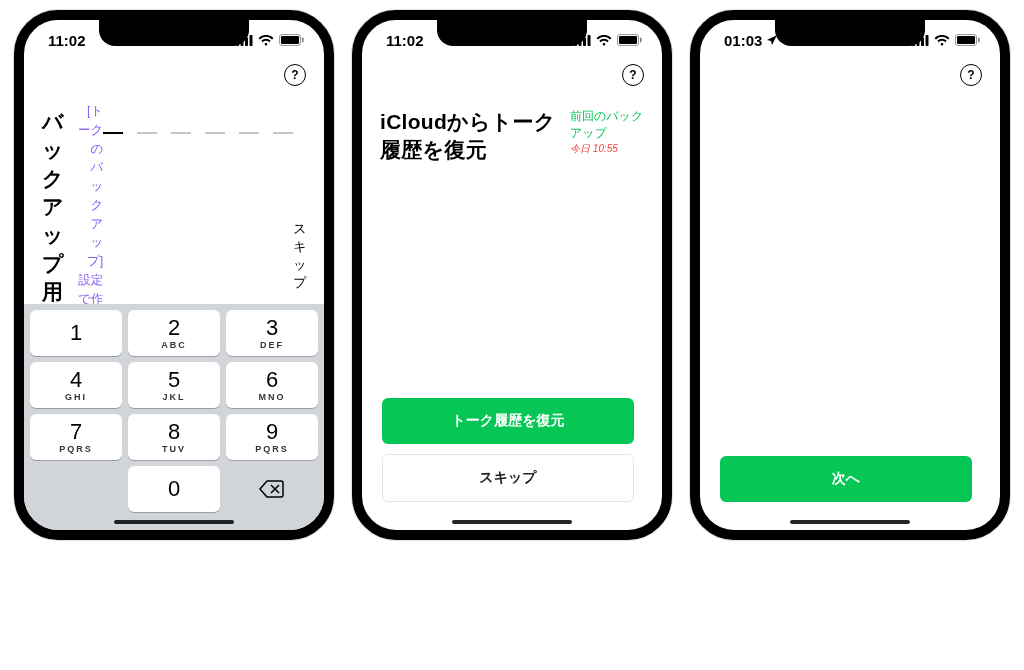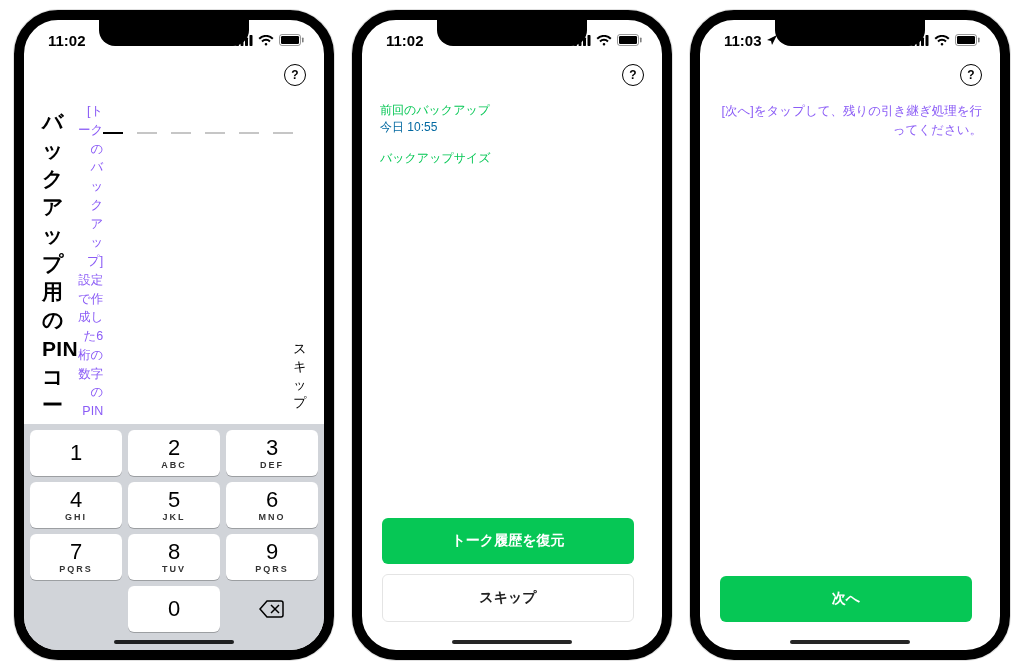--- a/index.html
+++ b/index.html
@@ -1,34 +1,34 @@
 <!DOCTYPE html>
 <html><head>
 <meta charset="utf-8">
 <style>
   html,body{margin:0;padding:0;background:#fff;font-family:-apple-system,"Hiragino Kaku Gothic ProN","Hiragino Sans",sans-serif;}
   .stage{width:1024px;height:670px;margin:0 auto;display:flex;gap:18px;align-items:flex-start;justify-content:center;padding-top:10px;}
-  .phone{width:320px;height:650px;border-radius:44px;background:#fff;border:10px solid #000;box-sizing:border-box;position:relative;overflow:hidden;box-shadow:0 0 0 1px rgba(0,0,0,.12);}
+  .phone{width:320px;height:530px;border-radius:44px;background:#fff;border:10px solid #000;box-sizing:border-box;position:relative;overflow:hidden;box-shadow:0 0 0 1px rgba(0,0,0,.12);}
   .notch{position:absolute;top:0;left:50%;transform:translateX(-50%);width:150px;height:26px;background:#000;border-bottom-left-radius:16px;border-bottom-right-radius:16px;z-index:5;}
   .screen{position:absolute;inset:0;display:flex;flex-direction:column;}
   .statusbar{height:40px;display:flex;align-items:center;justify-content:space-between;padding:0 20px 0 24px;font-size:15px;font-weight:600;}
   .sb-left{display:flex;align-items:center;gap:4px;}
   .sb-right{display:flex;align-items:center;gap:5px;}
   .sb-right svg{display:block;}
   .header-row{display:flex;justify-content:flex-end;padding:4px 18px 0 18px;height:28px;}
   .help-btn{width:20px;height:20px;border:1.5px solid #000;border-radius:50%;display:flex;align-items:center;justify-content:center;font-size:12px;font-weight:600;line-height:1;cursor:pointer;}
   .content{flex:1;display:flex;padding:10px 18px 0 18px;overflow:hidden;}
   h1.title{font-size:21px;font-weight:700;margin:6px 0 10px 0;line-height:1.35;letter-spacing:.3px;}
   .desc{font-size:12.5px;color:#8b5cf6;line-height:1.5;margin:0 0 4px 0;text-align:right;}
   .pin-row{display:flex;gap:14px;margin-top:30px;}
   .pin-dash{width:20px;height:2px;background:#c6c6c6;}
   .pin-dash.active{background:#000;}
-  .info-block{margin-top:0;}
+  .info-block{margin-top:6px;}
   .info-label{font-size:12px;color:#06c755;margin:0;}
-  .info-val{font-size:12px;color:#0369a1;margin:0 0 14px 0;}
+  .info-val{font-size:10px;color:#ef4444;margin:0 0 14px 0;font-style:italic;}
   .skip-link{font-size:13px;margin-top:auto;margin-bottom:12px;cursor:pointer;}
   
   .keypad{background:#d1d4d9;padding:6px 6px 18px 6px;}
   .krow{display:flex;gap:6px;margin-bottom:6px;}
   .krow:last-child{margin-bottom:0;}
   .key{flex:1;height:46px;background:#fff;border-radius:6px;box-shadow:0 1px 0 rgba(0,0,0,.25);display:flex;flex-direction:column;align-items:center;justify-content:center;cursor:pointer;}
   .key .num{font-size:22px;font-weight:400;line-height:1;}
   .key .sub{font-size:9px;letter-spacing:2px;color:#333;font-weight:700;margin-top:1px;}
   .key.blank{background:transparent;box-shadow:none;cursor:default;}
   .key.del{background:transparent;box-shadow:none;}
@@ -169,41 +169,41 @@
               <rect x="23" y="3.5" width="1.6" height="5" rx=".8" fill="#000" fill-opacity=".5"></rect>
             </svg>
         </div>
       </div>
       <div class="header-row">
         <div class="help-btn">
             <span>?</span>
           </div>
       </div>
       <div class="content">
+        <h1 class="title">iCloudからトーク履歴を復元</h1>
         <div class="info-block">
           <p class="info-label">前回のバックアップ</p>
           <p class="info-val">今日 10:55</p>
-          <p class="info-label">バックアップサイズ</p>
         </div>
         <div style="flex:1"></div>
       </div>
       <div class="bottom-area">
         <div class="btn primary">トーク履歴を復元</div>
         <div class="btn secondary">スキップ</div>
       </div>
       <div class="home-ind"></div>
     </div>
   </div>
 
   <div class="phone">
     <div class="notch"></div>
     <div class="screen">
       <div class="statusbar">
         <div class="sb-left">
-          <span>11:03</span>
+          <span>01:03</span>
           <svg width="12" height="12" viewBox="0 0 12 12">
               <path d="M1 6l10-5-5 10-1-4-4-1z" fill="#000"></path>
             </svg>
         </div>
         <div class="sb-right">
           <svg width="17" height="11" viewBox="0 0 17 11">
               <rect x="0" y="7" width="3" height="4" rx="0.7" fill="#000"></rect>
               <rect x="4.5" y="5" width="3" height="6" rx="0.7" fill="#000"></rect>
               <rect x="9" y="2.5" width="3" height="8.5" rx="0.7" fill="#000"></rect>
               <rect x="13.5" y="0" width="3" height="11" rx="0.7" fill="#000"></rect>
@@ -217,21 +217,20 @@
               <rect x="23" y="3.5" width="1.6" height="5" rx=".8" fill="#000" fill-opacity=".5"></rect>
             </svg>
         </div>
       </div>
       <div class="header-row">
         <div class="help-btn">
             <span>?</span>
           </div>
       </div>
       <div class="content">
-        <p class="desc">[次へ]をタップして、残りの引き継ぎ処理を行ってください。</p>
         <div style="flex:1"></div>
       </div>
       <div class="bottom-area">
         <div class="btn primary">次へ</div>
       </div>
       <div class="home-ind"></div>
     </div>
   </div>
 
 </div>

